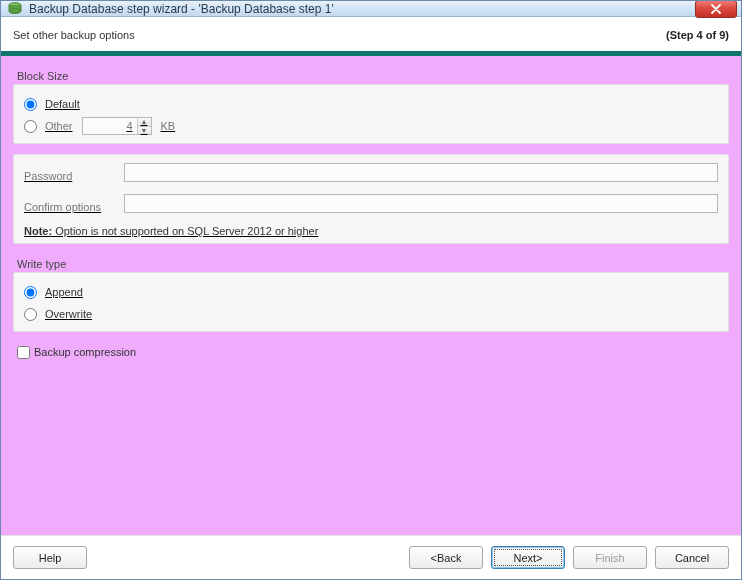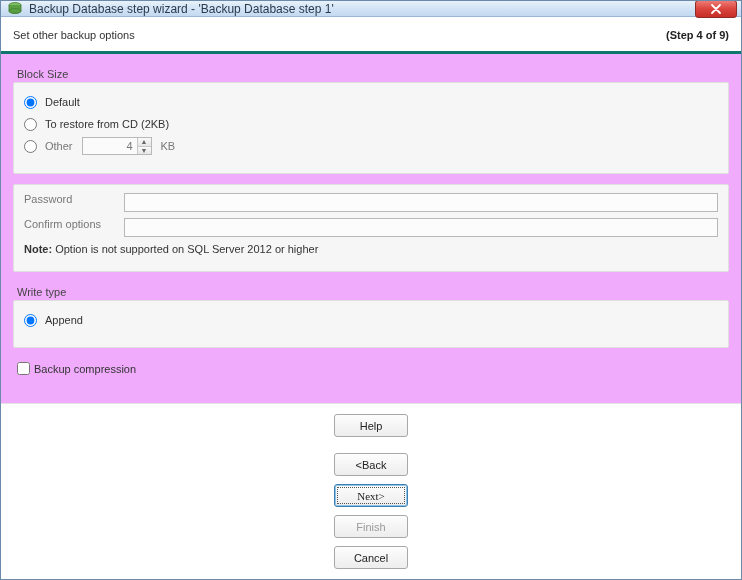--- a/index.html
+++ b/index.html
@@ -39,21 +39,21 @@
     border-radius: 3px;
     display: flex; align-items: center; justify-content: center;
     cursor: pointer;
   }
   .close-btn svg { display:block; }
 
   .header-row {
     padding: 12px 12px 10px 12px;
     display: flex;
     align-items: center;
-    border-bottom: 3px solid #0f766e;
+    border-bottom: 5px solid #0f766e;
     justify-content: flex-end;
   }
   .header-row .subtitle { color: #333; }
   .header-row .step-indicator { margin-left: auto; font-weight: bold; color: #222; }
 
   .content {
     flex: 1;
     padding: 10px 12px 0 12px;
     background: #f0abfc;
     overflow: auto;
@@ -63,22 +63,23 @@
     border: none;
     margin-bottom: 10px;
   }
   .group-legend {
     color: #444;
     padding: 4px 0 2px 4px;
   }
   .group-body {
     border: 1px solid #e0e0e0;
     background: #f6f6f6;
-    padding: 8px 10px 16px 10px;
+    padding: 8px 10px 6px 10px;
     border-radius: 2px;
+    text-decoration: underline;
   }
 
   .radio-row {
     display: flex;
     align-items: center;
     height: 22px;
     gap: 5px;
     color: #333;
   }
   .radio-row input[type=radio] { margin: 0 3px 0 0; }
@@ -111,22 +112,22 @@
   .spinner .btn {
     flex:1;
     background: linear-gradient(#fafafa,#e6e6e6);
     display:flex;align-items:center;justify-content:center;
     font-size:7px;color:#666;cursor:pointer;
   }
   .spinner .btn:first-child{border-bottom:1px solid #c8c8c8;}
 
   .form-row {
     display: flex;
-    align-items: flex-start;
-    margin-bottom: 6px;
+    align-items: flex-end;
+    margin-bottom: 12px;
   }
   .form-row .lbl {
     width: 100px;
     color: #777;
   }
   .form-row input[type=password], .form-row input[type=text] {
     flex: 1;
     height: 19px;
     border: 1px solid #b8b8b8;
     background: #fcfcfc;
@@ -134,54 +135,51 @@
     padding: 0 3px;
   }
   .note-row {
     margin-top: 4px;
     color: #333;
   }
   .note-row .note-label { font-weight: bold; }
 
   .checkbox-row {
     display: flex;
-    align-items: center;
     gap: 4px;
     padding: 4px 0 0 4px;
     color: #333;
   }
   .checkbox-row input { margin:0; }
 
   .footer {
     border-top: 1px solid #e3e3e3;
     padding: 10px 12px;
     display: flex;
     align-items: center;
     gap: 8px;
     background:#fff;
-    flex-direction:column;
   }
   .footer .gap { flex:1; }
   .wbtn {
     min-width: 74px;
     height: 23px;
     border: 1px solid #a8a8a8;
     background: linear-gradient(to bottom, #fdfdfd, #ededed);
     border-radius: 3px;
     font-size: 11px;
     color: #222;
     cursor: pointer;
     padding: 0 10px;
   }
   .wbtn.primary {
     border: 1px solid #3c7fb1;
     outline: 1px dotted #555;
     outline-offset: -4px;
     box-shadow: inset 0 0 0 1px #8ec4e8;
-    font-family: Liberation Serif, serif;
   }
   .wbtn.disabled {
     color: #9a9a9a;
     cursor: default;
   }
 </style>
 </head>
 <body>
 
 <div class="titlebar">
@@ -208,24 +206,20 @@
 
 <div class="content">
 
   <div class="group">
     <div class="group-legend">Block Size</div>
     <div class="group-body">
       <label class="radio-row">
         <input type="radio" name="blocksize" checked="" style="">
         <span>Default</span>
       </label>
-      <label class="radio-row">
-        <input type="radio" name="blocksize" style="">
-        <span>To restore from CD (2KB)</span>
-      </label>
       <div class="radio-row disabled">
         <input type="radio" name="blocksize" style="">
         <span>Other</span>
         <span class="spinner">
           <input type="text" disabled="" value="4" style="">
           <span class="buttons">
             <span class="btn">▲</span>
             <span class="btn">▼</span>
           </span>
         </span>
@@ -250,20 +244,24 @@
     </div>
   </div>
 
   <div class="group">
     <div class="group-legend">Write type</div>
     <div class="group-body">
       <label class="radio-row">
         <input type="radio" name="writetype" checked="" style="">
         <span>Append</span>
       </label>
+      <label class="radio-row">
+        <input type="radio" name="writetype" style="">
+        <span>Overwrite</span>
+      </label>
     </div>
   </div>
 
   <label class="checkbox-row">
     <input type="checkbox" style="">
     <span>Backup compression</span>
   </label>
 
 </div>
 

